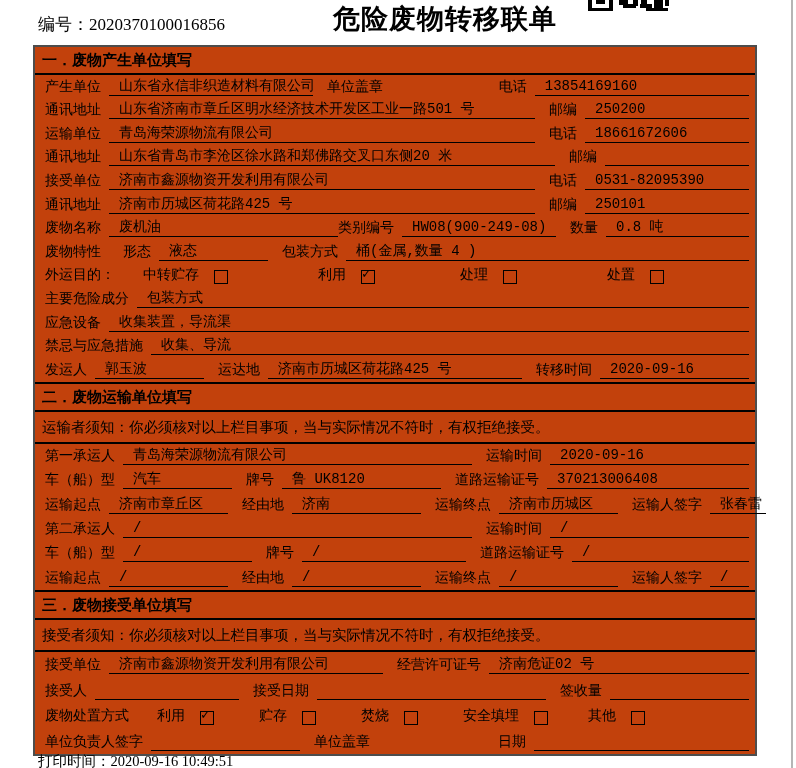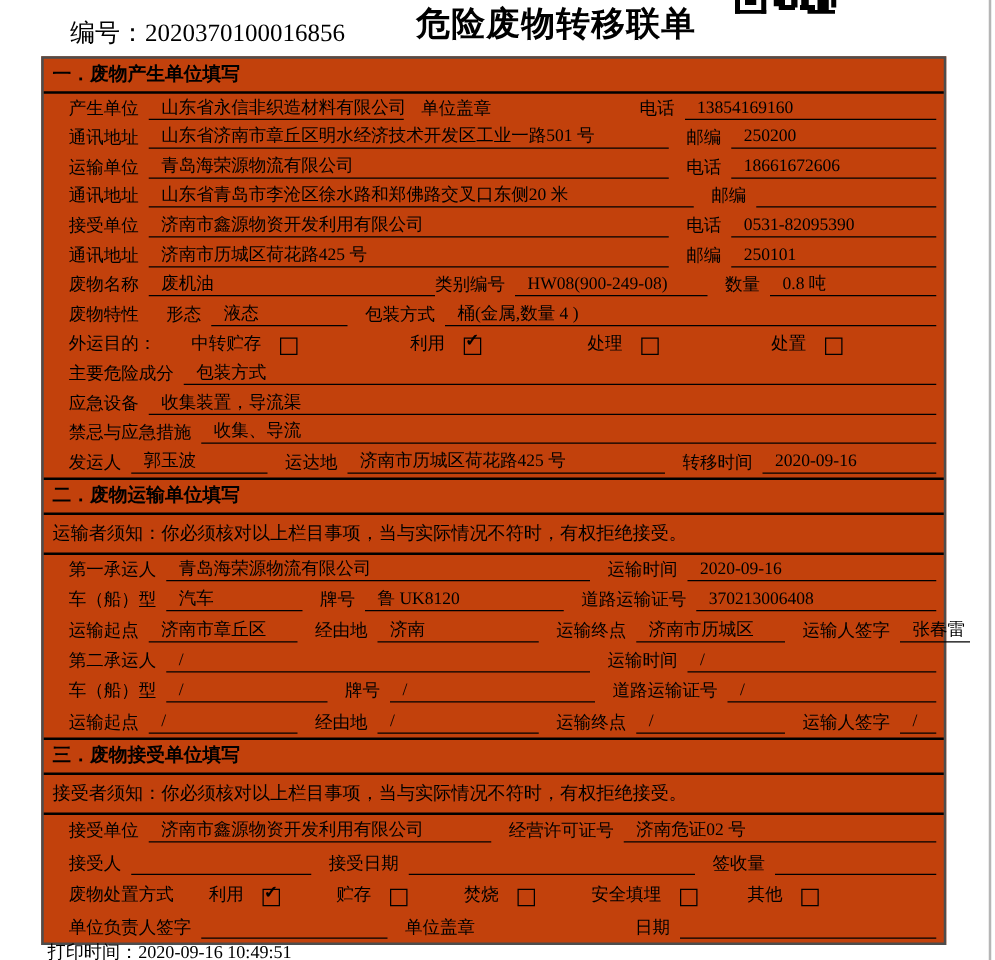--- a/index.html
+++ b/index.html
@@ -1,33 +1,33 @@
 <!DOCTYPE html>
 <html><head>
 <meta charset="utf-8">
 <style>
   html,body{margin:0;padding:0;background:#fff;}
   .page{position:relative;width:796px;height:768px;background:#fff;overflow:hidden;
         font-family:"Liberation Serif","DejaVu Serif",serif;color:#000;}
-  .serial{position:absolute;left:56px;top:13px;font-size:20px;white-space:nowrap;font-family:Liberation Serif, serif;}
+  .serial{position:absolute;left:38px;top:13px;font-size:17px;white-space:nowrap;font-family:Liberation Serif, serif;}
   .doc-title{position:absolute;left:333px;top:1px;font-size:27px;font-weight:bold;
              letter-spacing:1px;white-space:nowrap;}
   .qr-frag{position:absolute;left:588px;top:0;}
   .page-edge{position:absolute;right:3px;top:0;width:2px;height:768px;background:#b5b5b5;}
 
   .form{position:absolute;left:33px;top:45px;width:724px;border:2px solid #4d4d4d;
         box-sizing:border-box;background:#c2410c;}
   .sec{width:100%;}
   .sec + .sec{border-top:2px solid #000;}
   .sec-header{height:26px;line-height:26px;font-weight:bold;font-size:15px;
               padding-left:7px;border-bottom:2px solid #000;}
   .note-row{height:30px;line-height:30px;font-size:14.5px;border-bottom:2px solid #000;
             padding-left:7px;}
-  .frow{display:flex;align-items:flex-end;padding:0 6px 3px 20px;box-sizing:border-box;
-        font-size:14px;white-space:nowrap;}
+  .frow{display:flex;align-items:flex-end;padding:0 6px 3px 10px;box-sizing:border-box;
+        font-size:14px;white-space:nowrap;font-family:Liberation Mono, monospace;}
   .s1 .frow{height:23.6px;}
   .s2 .frow{height:24.3px;}
   .s3 .frow{height:25.5px;}
   .lbl{flex:0 0 auto;margin-right:8px;line-height:17px;}
   .val{border-bottom:1px solid #000;line-height:17px;padding:0 4px 0 10px;
        flex:0 0 auto;overflow:visible;}
   .grow{flex:1 1 auto;}
   .spacer{flex:1 1 auto;}
   .sp120{flex:0 0 120px;}
   .w95{width:95px;}.w105{width:105px;}.w115{width:115px;}.w130{width:130px;}

